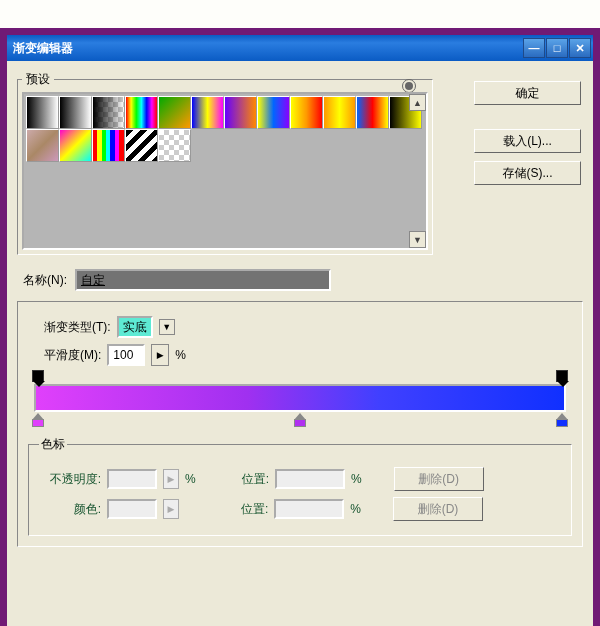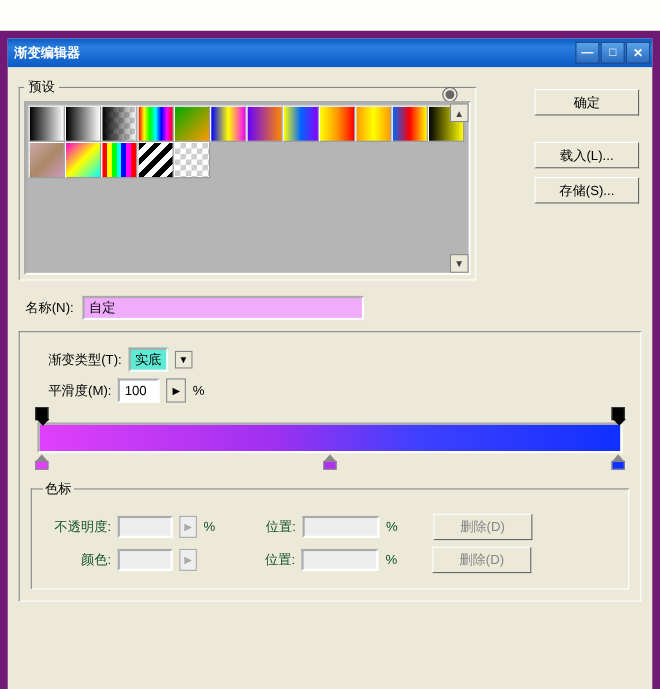--- a/index.html
+++ b/index.html
@@ -31,27 +31,27 @@
     .g9{background:linear-gradient(90deg,#f90,#ff0,#f90);}
     .g10{background:linear-gradient(90deg,#06f,#f00,#ff0);}
     .g11{background:linear-gradient(90deg,#000,#ff0);}
     .g12{background:linear-gradient(135deg,#caa,#a86,#c9b);}
     .g13{background:linear-gradient(135deg,#f0c,#ff0,#0ff);}
     .g14{background:linear-gradient(90deg,#f00,#f00 14%,#ff0 14%,#ff0 28%,#0f0 28%,#0f0 42%,#0ff 42%,#0ff 56%,#00f 56%,#00f 70%,#f0f 70%,#f0f 84%,#f00 84%);}
     .g15{background:repeating-linear-gradient(135deg,#000,#000 5px,#fff 5px,#fff 10px);}
     .g16{background-image:linear-gradient(45deg,#ccc 25%,transparent 25%,transparent 75%,#ccc 75%),linear-gradient(45deg,#ccc 25%,#fff 25%,#fff 75%,#ccc 75%);background-size:10px 10px;background-position:0 0,5px 5px;}
     .scroll-up,.scroll-dn{position:absolute;right:0;width:17px;height:17px;background:#ece9d8;border:1px solid #888;display:flex;align-items:center;justify-content:center;font-size:9px;color:#444;}
     .scroll-up{top:0;} .scroll-dn{bottom:0;}
-    .btn { width: 95px; height: 24px; background: #ece9d8; border: 1px solid #888; border-top-color:#fff; border-left-color:#fff; border-right-color:#666; border-bottom-color:#666; cursor:pointer; text-align:center; display:flex; align-items:center; justify-content:center; }
+    .btn { width: 107px; height: 24px; background: #ece9d8; border: 1px solid #888; border-top-color:#fff; border-left-color:#fff; border-right-color:#666; border-bottom-color:#666; cursor:pointer; text-align:center; display:flex; align-items:center; justify-content:center; }
     .btn.disabled { color:#888; }
     .sidebtns { position: absolute; right: 12px; top: 20px; display:flex; flex-direction:column; gap:8px; }
     .row { display:flex; align-items:center; gap:6px; margin: 6px 0; }
     .label { color:#000; }
     .disabled-text{color:#14532d;}
-    .input-text { flex:1; height:22px; border:2px inset #fff; background:#f0abfc; padding:2px 4px; }
+    .input-text { flex:1; height:22px; border:2px inset #fff; background:#737373; padding:2px 4px;text-decoration:underline; }
     fieldset.gradsection { border:1px solid #888; border-right-color:#fff; border-bottom-color:#fff; padding: 8px 10px 10px 10px; margin:10px 0; }
     .dropdown { height:22px; border:2px inset #fff; background:#5eead4; padding:2px 4px; display:inline-flex; align-items:center; gap:4px; }
     .dd-arrow { width:16px; height:16px; background:#ece9d8;border:1px solid #888;display:flex;align-items:center;justify-content:center;font-size:9px;}
     .numfield{ width:38px; height:22px; border:2px inset #fff; background:#fff; padding:2px 4px; display:inline-block; text-align:left;}
     .stepper{width:18px;height:22px;border:1px solid #888;background:#ece9d8;display:inline-flex;align-items:center;justify-content:center;font-size:9px;}
     .gradient-bar-wrap{ position:relative; margin:18px 6px 24px 6px; }
     .gradient-bar{ height:28px; border:2px inset #fff; background:linear-gradient(90deg,#e040fb 0%,#a030f0 40%,#4040ff 65%,#1030ff 100%); }
     .stop-top{position:absolute;top:-14px;width:12px;height:12px;background:#000;border:1px solid #333;}
     .stop-top::after{content:"";position:absolute;bottom:-6px;left:0;border-left:6px solid transparent;border-right:6px solid transparent;border-top:6px solid #000;}
     .stop-bot{position:absolute;bottom:-15px;width:12px;height:14px;}

